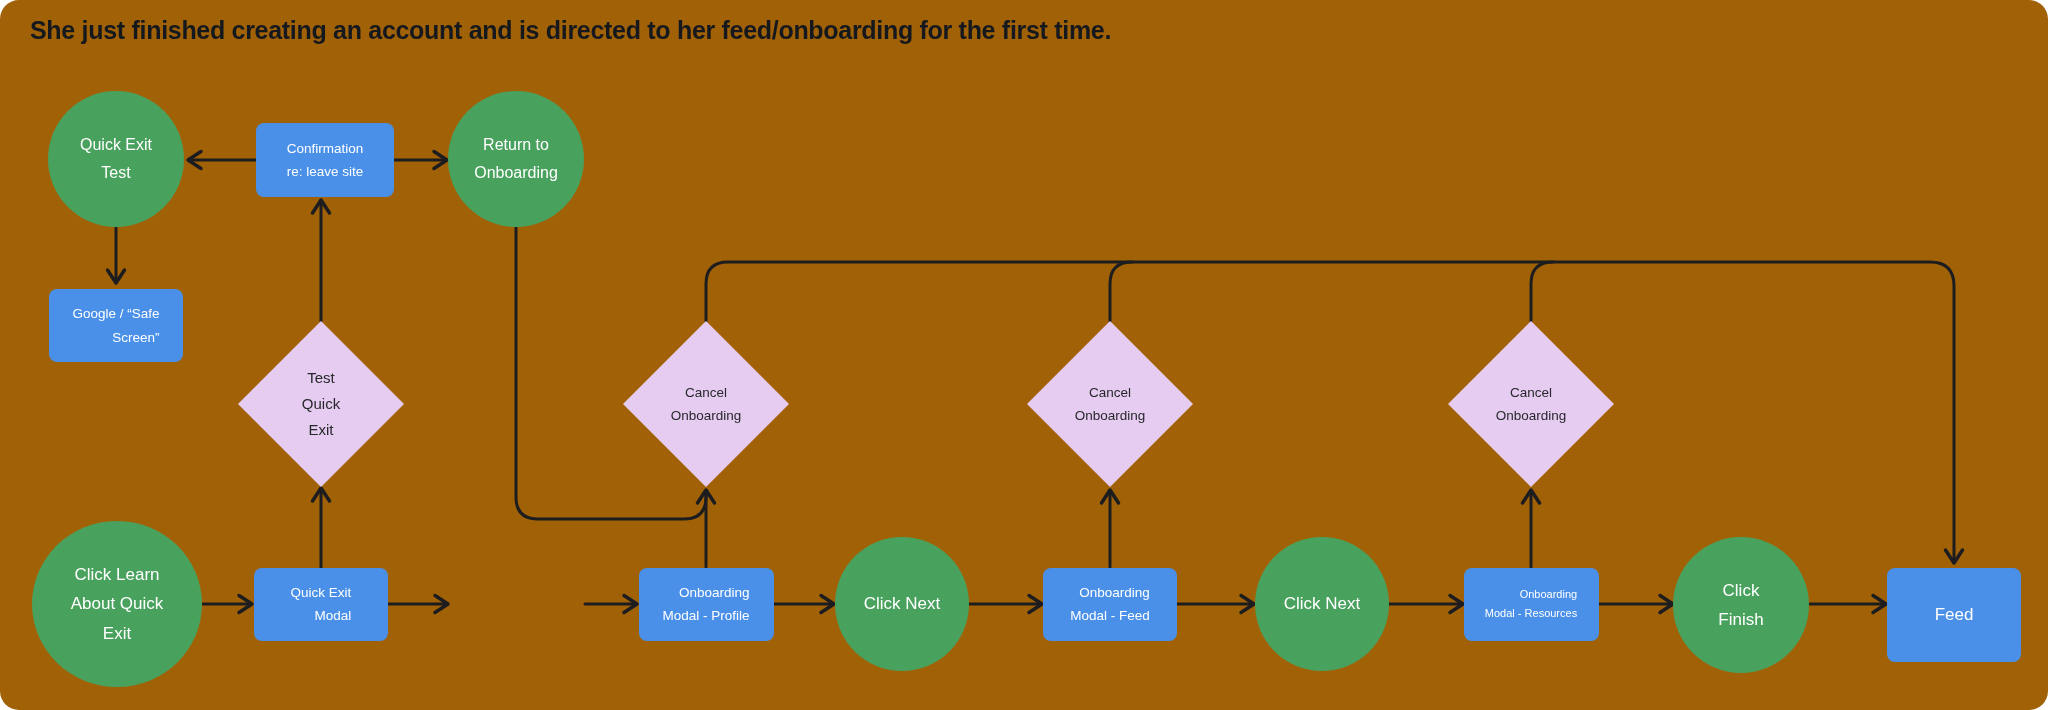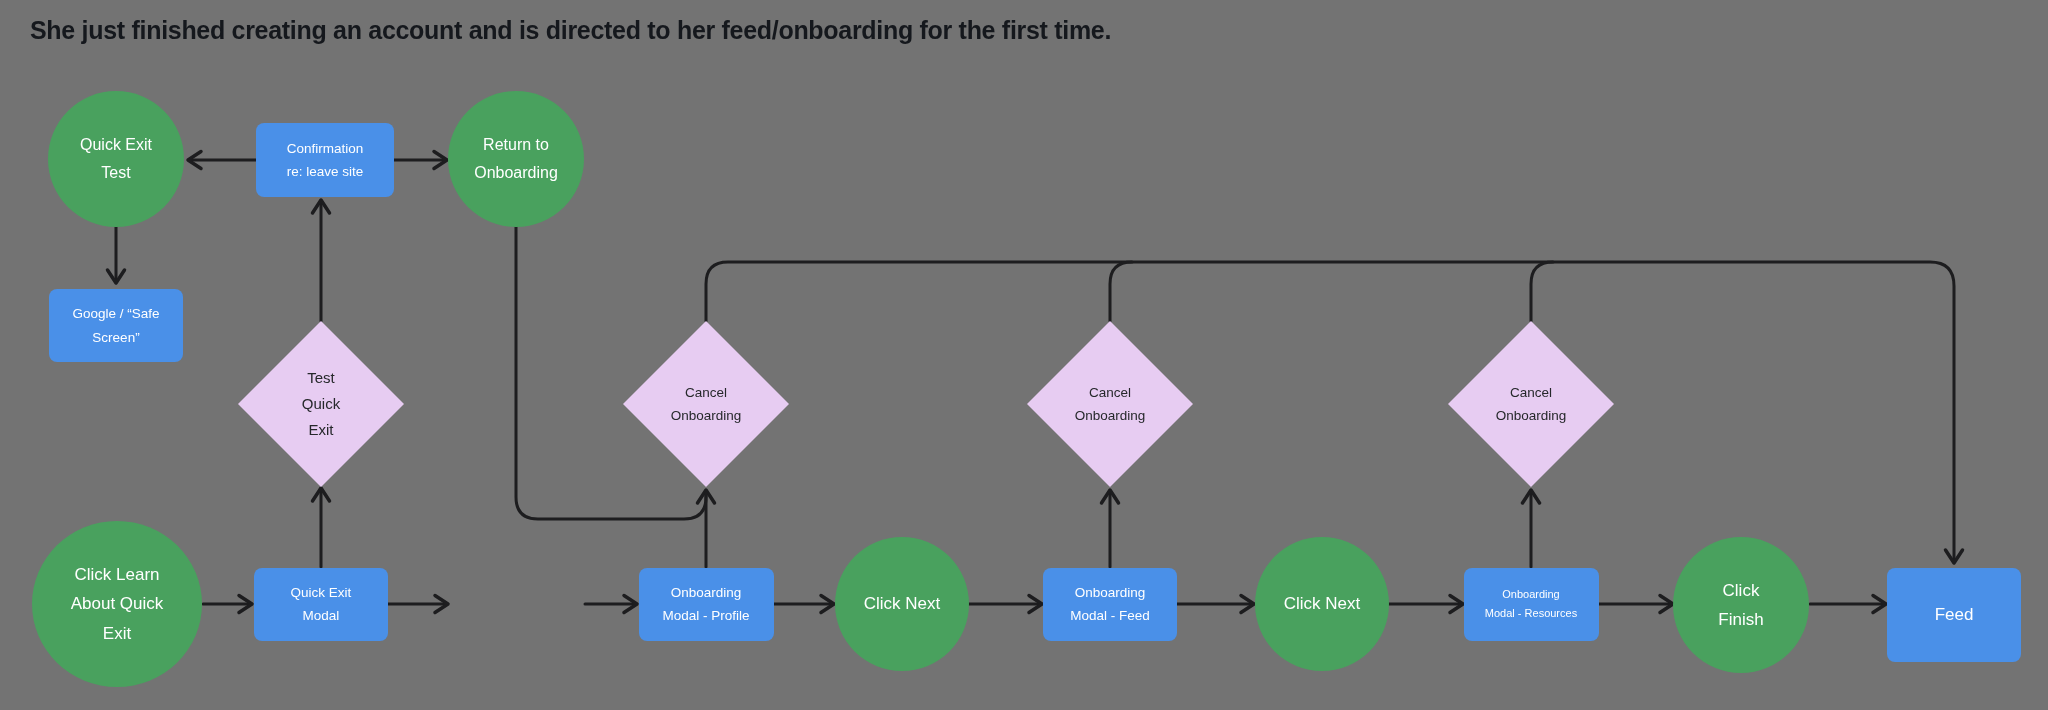--- a/index.html
+++ b/index.html
@@ -21,34 +21,34 @@
     white-space: nowrap;
   }
   .node {
     position: absolute;
     display: flex;
     align-items: center;
     justify-content: center;
     text-align: center;
     box-sizing: border-box;
   }
-  .node.rect    { border-radius: 8px; }
+  .node.rect    { border-radius: 8px; text-align: right; }
   .node.ellipse { border-radius: 50%; }
   .node.diamond { clip-path: polygon(50% 0%, 100% 50%, 50% 100%, 0% 50%); }
   .label {
     white-space: pre-line;
     line-height: 1.72;
     font-weight: 400;
     pointer-events: none;
   }
 </style>
 </head>
 <body>
 
-<div id="stage" style="background: #737373;">
+<div id="stage" style="background: #a16207; border-radius: 19px;">
   <svg id="edges" width="2048" height="710" viewBox="0 0 2048 710">
       <g>
         <path d="M 256 160 L 192 160" fill="none" stroke="#1d1d1f" stroke-width="3" stroke-linecap="round"></path>
         <path d="M 175 151.5 L 188 160 L 175 168.5" transform="rotate(180 188 160)" fill="none" stroke="#1d1d1f" stroke-width="3.5" stroke-linecap="round" stroke-linejoin="round"></path>
       </g>
       <g>
         <path d="M 394 160 L 443 160" fill="none" stroke="#1d1d1f" stroke-width="3" stroke-linecap="round"></path>
         <path d="M 434 151.5 L 447 160 L 434 168.5" transform="rotate(0 447 160)" fill="none" stroke="#1d1d1f" stroke-width="3.5" stroke-linecap="round" stroke-linejoin="round"></path>
       </g>
       <g>

